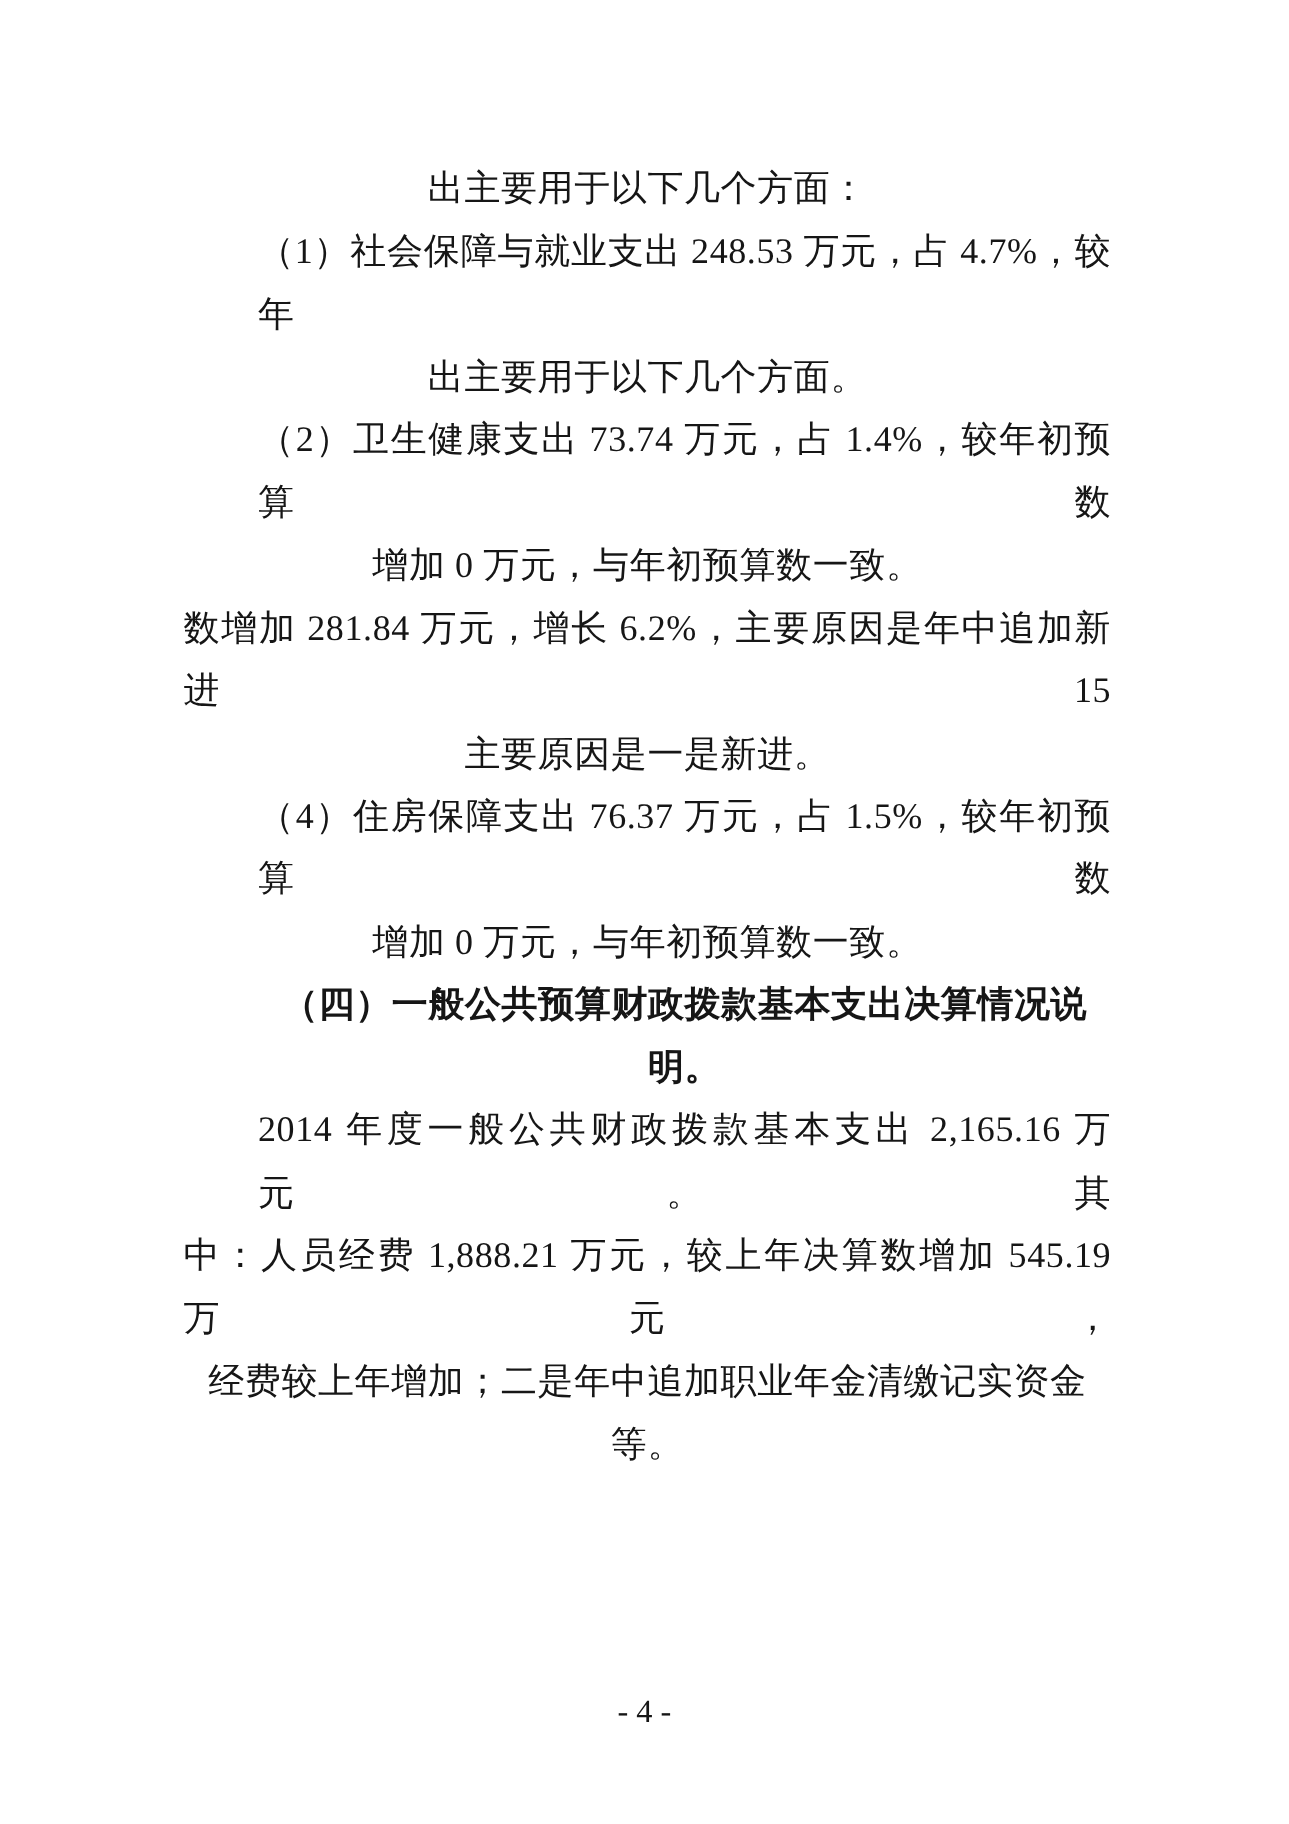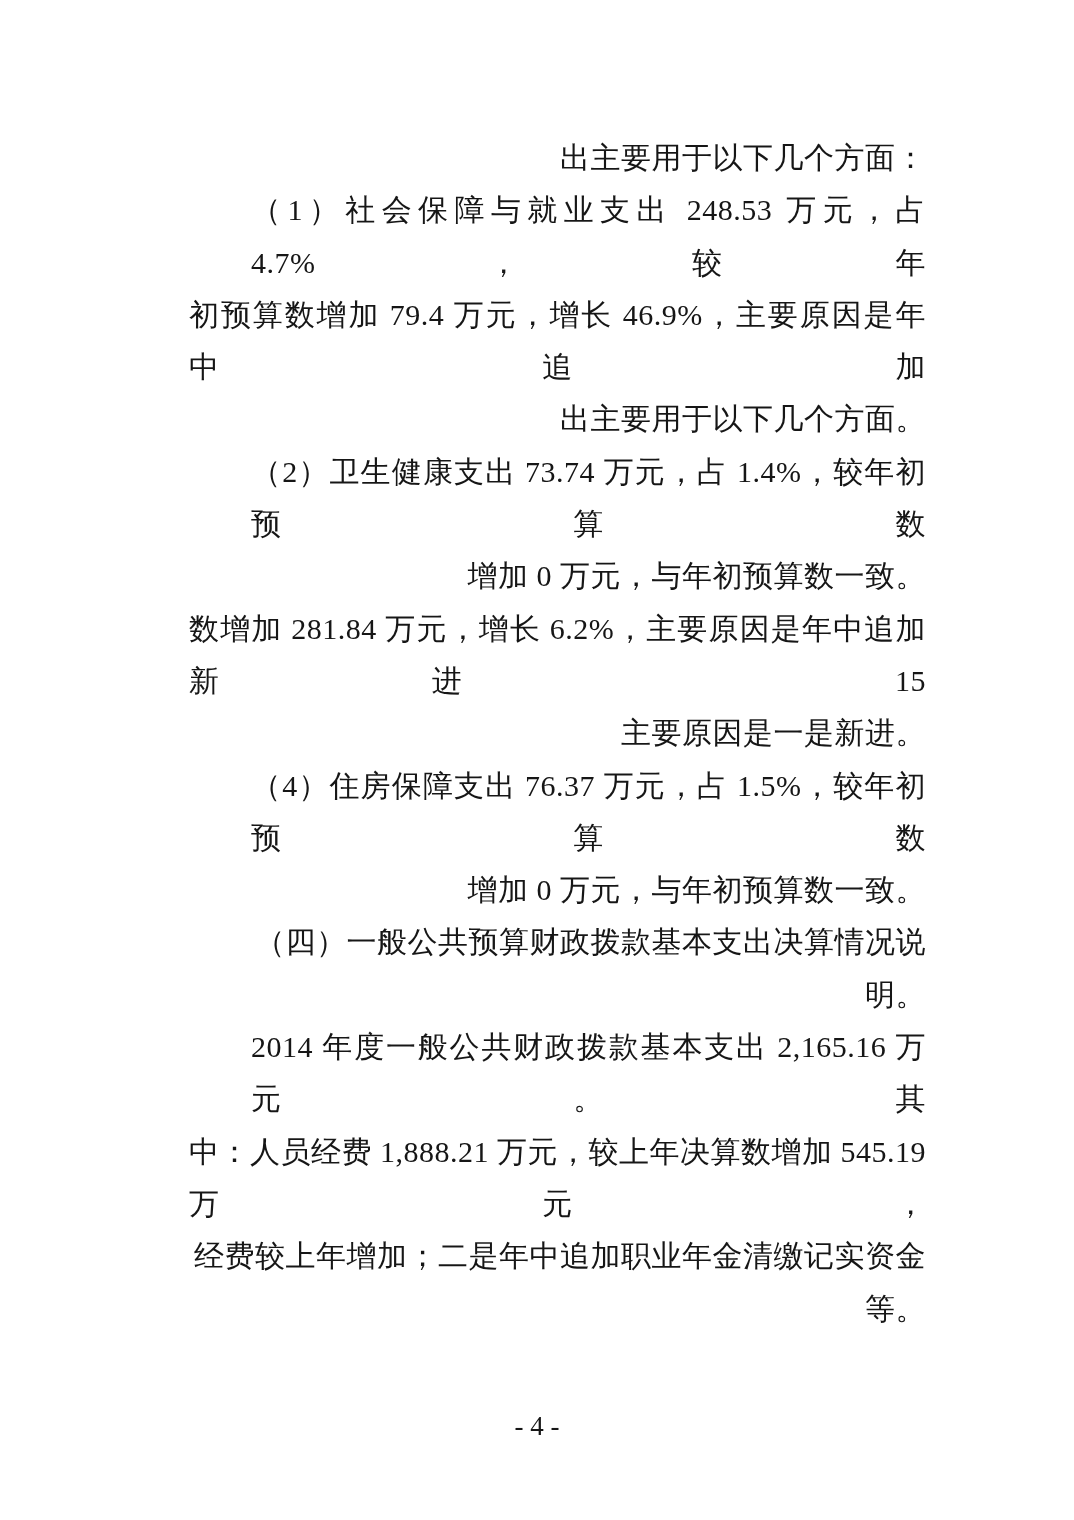--- a/index.html
+++ b/index.html
@@ -19,53 +19,51 @@
   .text-block {
     position: absolute;
     left: 153px;
     top: 132px;
     width: 773px;
   }
   .line {
     font-size: 30px;
     line-height: 52.3px;
     letter-spacing: 0.5px;
-    text-align: right;
+    text-align: center;
     white-space: normal;
   }
   .line.fill {
     text-align: justify;
     text-align-last: justify;
-    margin-left: 36px;
   }
   .line.indent {
     padding-left: 62px;
   }
   .line.bold {
-    font-weight: normal;
+    font-weight: bold;
   }
   .footer {
     position: absolute;
     left: 0;
     top: 1410px;
     width: 1074px;
     text-align: center;
     font-size: 27px;
     line-height: 32px;
     color: #161616;
   }
 </style>
 </head>
 <body>
 
 <div class="page">
   <div class="text-block" id="textBlock">
       <div class="line">出主要用于以下几个方面：</div>
       <div class="line indent fill">（1）社会保障与就业支出 248.53 万元，占 4.7%，较年</div>
-      <div class="line fill">初预算数增加 79.4 万元，增长 46.9%，主要原因是年中追加</div>
       <div class="line">出主要用于以下几个方面。</div>
       <div class="line indent fill">（2）卫生健康支出 73.74 万元，占 1.4%，较年初预算数</div>
       <div class="line">增加 0 万元，与年初预算数一致。</div>
       <div class="line fill">数增加 281.84 万元，增长 6.2%，主要原因是年中追加新进 15</div>
       <div class="line">主要原因是一是新进。</div>
       <div class="line indent fill">（4）住房保障支出 76.37 万元，占 1.5%，较年初预算数</div>
       <div class="line">增加 0 万元，与年初预算数一致。</div>
       <div class="line indent bold">（四）一般公共预算财政拨款基本支出决算情况说明。</div>
       <div class="line indent fill">2014 年度一般公共财政拨款基本支出 2,165.16 万元。其</div>
       <div class="line fill">中：人员经费 1,888.21 万元，较上年决算数增加 545.19 万元，</div>

